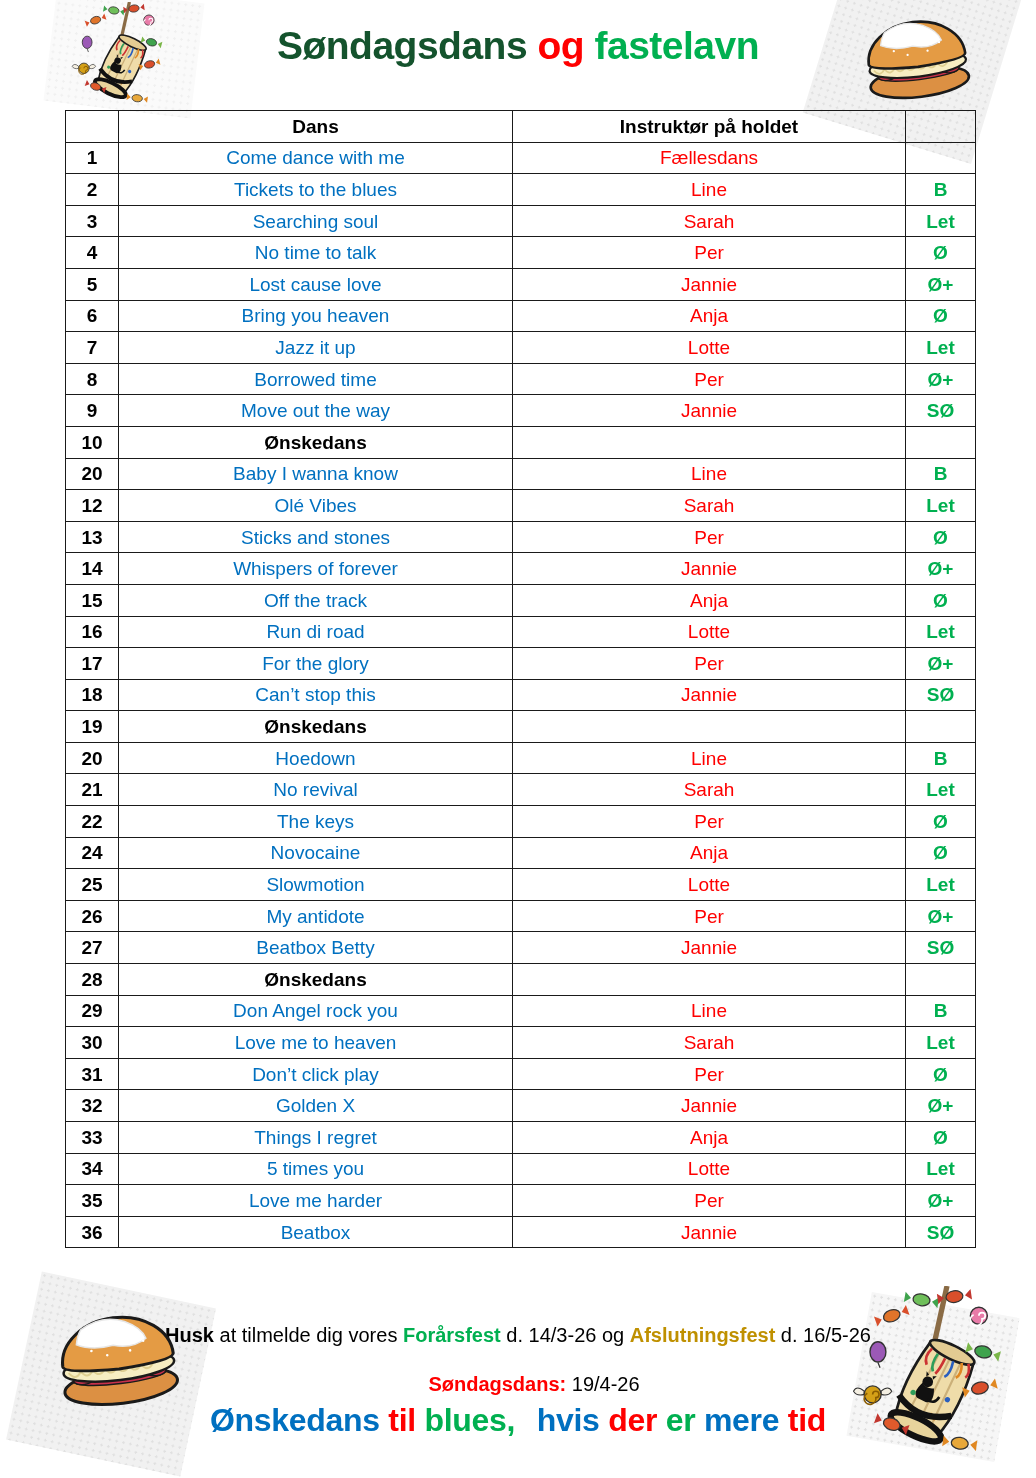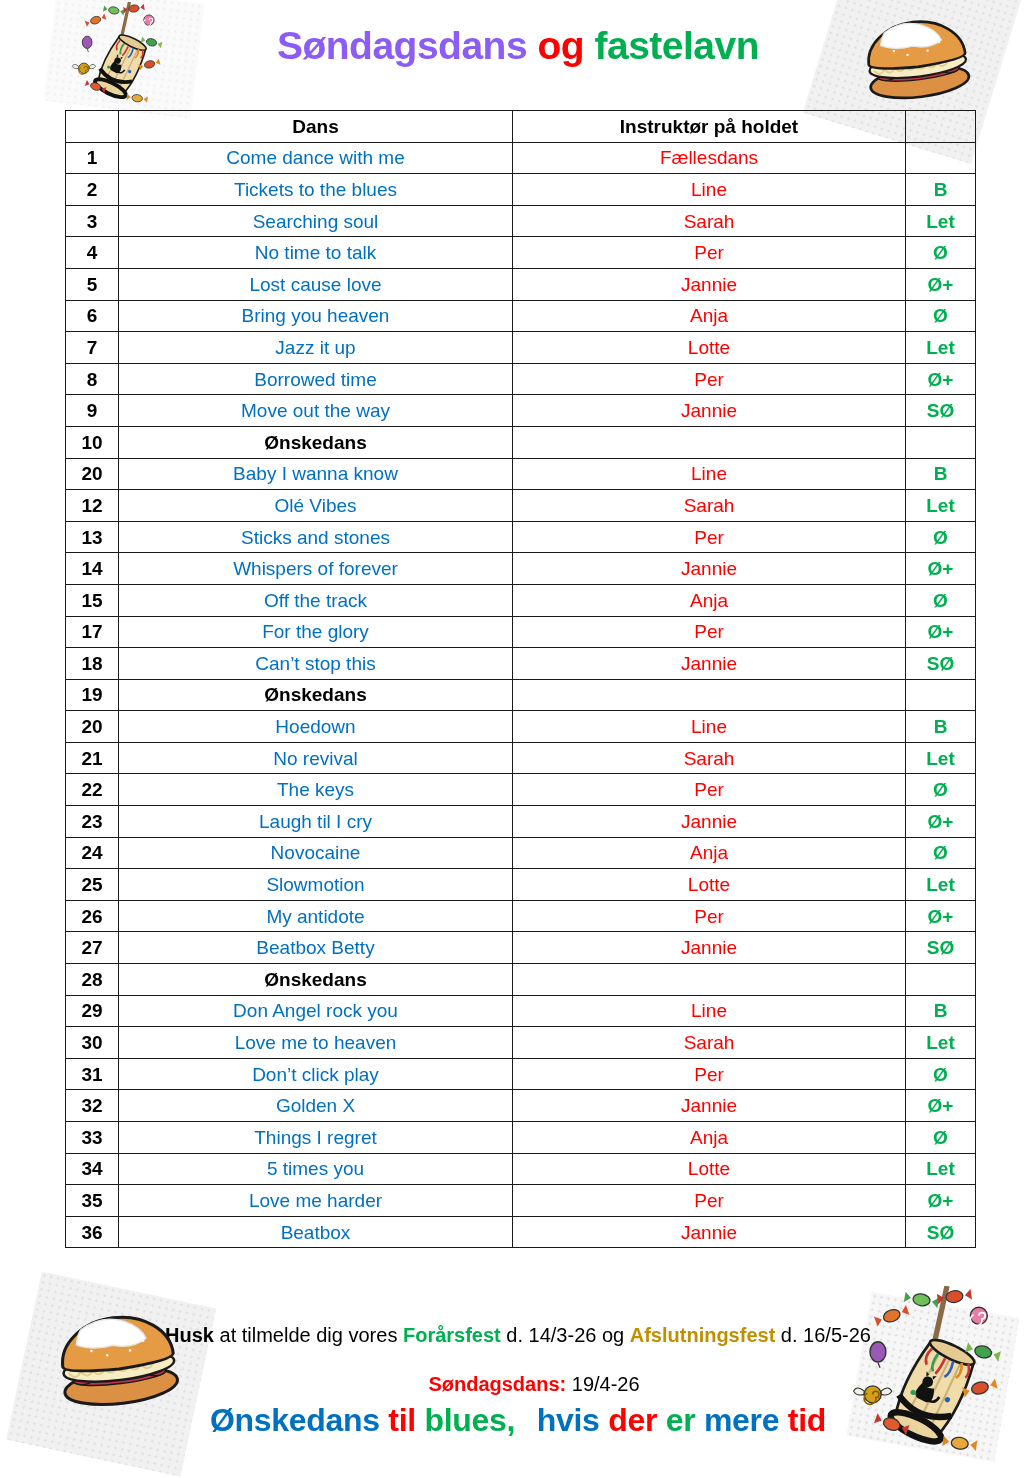--- a/index.html
+++ b/index.html
@@ -66,21 +66,21 @@
 
   <svg class="icon" id="icon-tl" viewBox="0 0 140 160">
     <use href="#barrel-art"></use>
   </svg>
 
   <svg class="icon" id="icon-tr" viewBox="0 0 170 120">
     <use href="#bun-art"></use>
   </svg>
 
   <div class="title">
-    <span style="color: #8b5cf6;">Søndagsdans</span>
+    <span style="color: #14532d;">Søndagsdans</span>
     <span style="color: rgb(255, 0, 0);">og</span>
     <span style="color: rgb(0, 176, 80);">fastelavn</span>
   </div>
 
   <table class="program">
     <colgroup>
       <col style="width:53px">
         <col style="width:394px">
         <col style="width:393px">
         <col style="width:70px">
@@ -192,20 +192,26 @@
       <td class="c-level">Ø+</td>
     </tr>
 
     <tr>
       <td class="c-num">15</td>
       <td class="c-dance">Off the track</td>
       <td class="c-instr">Anja</td>
       <td class="c-level">Ø</td>
     </tr>
 
+    <tr>
+      <td class="c-num">16</td>
+      <td class="c-dance">Run di road</td>
+      <td class="c-instr">Lotte</td>
+      <td class="c-level">Let</td>
+    </tr>
 
     <tr>
       <td class="c-num">17</td>
       <td class="c-dance">For the glory</td>
       <td class="c-instr">Per</td>
       <td class="c-level">Ø+</td>
     </tr>
 
     <tr>
       <td class="c-num">18</td>
@@ -235,26 +241,20 @@
       <td class="c-level">Let</td>
     </tr>
 
     <tr>
       <td class="c-num">22</td>
       <td class="c-dance">The keys</td>
       <td class="c-instr">Per</td>
       <td class="c-level">Ø</td>
     </tr>
 
-    <tr>
-      <td class="c-num">23</td>
-      <td class="c-dance">Laugh til I cry</td>
-      <td class="c-instr">Jannie</td>
-      <td class="c-level">Ø+</td>
-    </tr>
 
     <tr>
       <td class="c-num">24</td>
       <td class="c-dance">Novocaine</td>
       <td class="c-instr">Anja</td>
       <td class="c-level">Ø</td>
     </tr>
 
     <tr>
       <td class="c-num">25</td>

